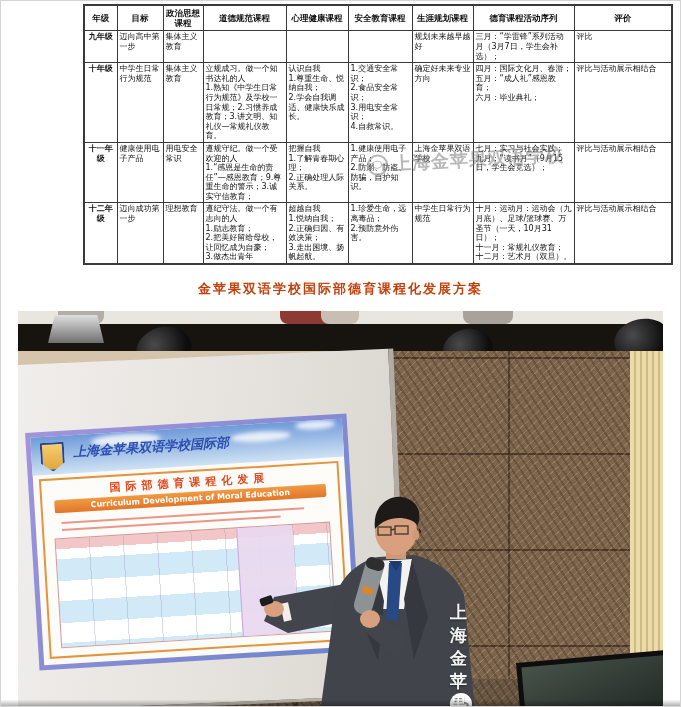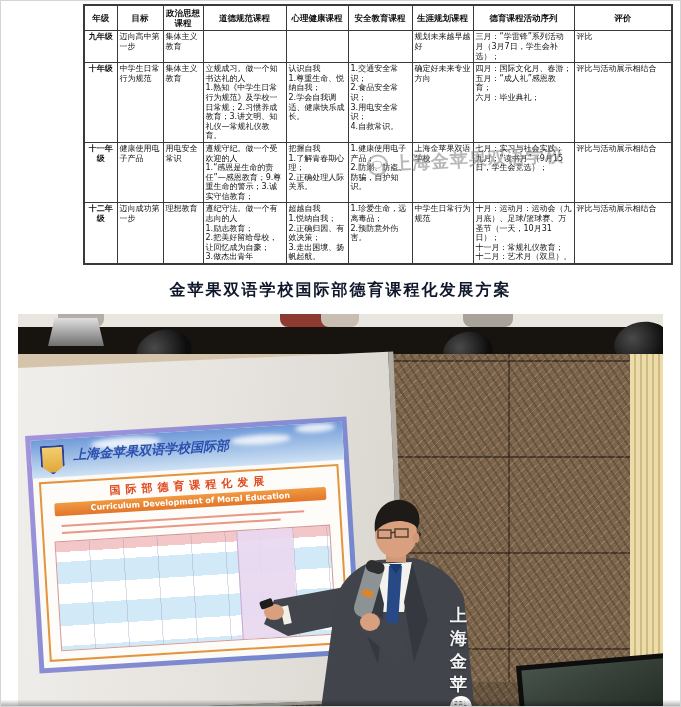--- a/index.html
+++ b/index.html
@@ -15,21 +15,21 @@
   td.c-grade{text-align:center;font-weight:bold;vertical-align:top;}
   td.c-eval{text-align:left;vertical-align:middle;}
   col.w0{width:33px}col.w1{width:46px}col.w2{width:40px}col.w3{width:83px}col.w4{width:62px}
   col.w5{width:64px}col.w6{width:61px}col.w7{width:101px}col.w8{width:98px}
   .table-watermark{position:absolute;left:300px;top:144px;display:flex;align-items:center;gap:5px;
     transform:rotate(-3deg);color:rgba(125,125,125,0.55);font-size:18px;font-weight:bold;letter-spacing:1px;pointer-events:none;}
   .wm-circle{width:17px;height:17px;border:2px solid rgba(125,125,125,0.55);border-radius:50%;position:relative;flex:0 0 auto;}
   .wm-circle:after{content:"";position:absolute;left:3px;top:4px;width:8px;height:6px;border-radius:50%;border:1.5px solid rgba(125,125,125,0.55);}
 
   
-  .caption{margin-top:15px;text-align:center;font-size:16px;font-weight:bold;color:#0f172a;letter-spacing:2px;}
+  .caption{margin-top:15px;text-align:center;font-size:13px;font-weight:bold;color:#c2410c;letter-spacing:2px;}
 
   
   .photo{position:relative;width:645px;height:432px;margin:13px auto 0;overflow:hidden;background:#cbb8a0;}
   .photo *{position:absolute;}
   .ceiling-white{left:0;top:0;width:645px;height:14px;background:#e9e5df;}
   .blob{top:0;height:13px;border-radius:0 0 8px 8px;}
   .blob.b1{left:40px;width:46px;background:#b4aea6;}
   .blob.b2{left:262px;width:58px;background:#8d3a33;}
   .blob.b3{left:303px;width:38px;background:#c8beb2;}
   .blob.b4{left:445px;width:50px;background:#a9a29a;}

